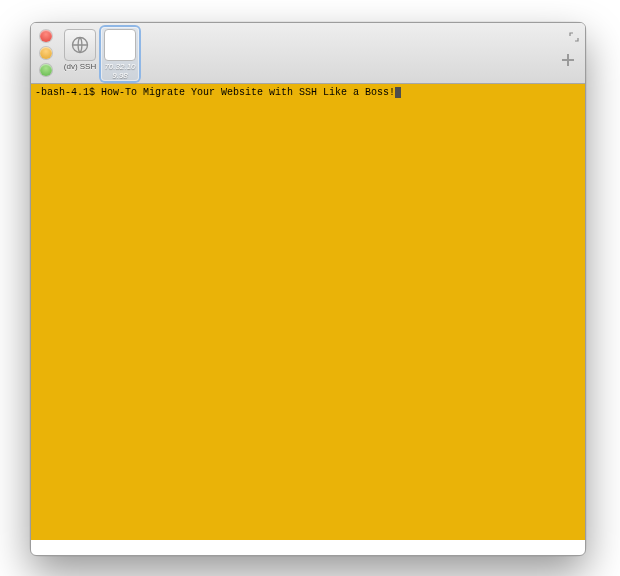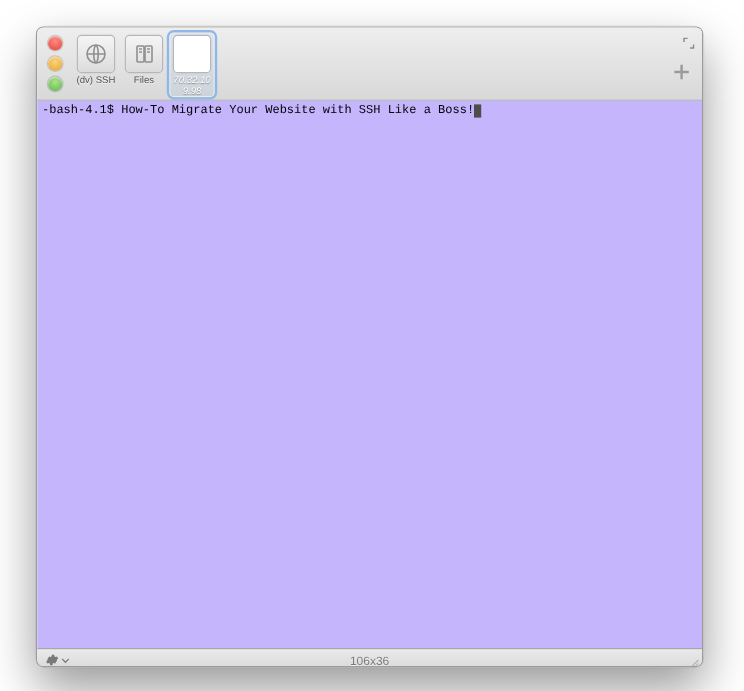--- a/index.html
+++ b/index.html
@@ -123,21 +123,21 @@
   }
   .expand {
     position: absolute;
     right: 6px;
     top: 5px;
     width: 10px;
     height: 10px;
     color: #8a8a8a;
   }
   .terminal {
-    background: #c4b5fd;
+    background: #eab308;
     height: 452px;
     overflow: hidden;
     font-family: Menlo, Monaco, "Courier New", monospace;
     font-size: 10px;
     line-height: 13px;
     color: #000;
     padding: 2px 4px;
     position: relative;
   }
   .term-line { white-space: pre; }
@@ -200,33 +200,20 @@
             <svg viewBox="0 0 24 24" fill="none" stroke="#8f8f8f" stroke-width="1.6">
               <circle cx="12" cy="12" r="9"></circle>
               <path d="M3 12h18"></path>
               <path d="M12 3c3 3 3 15 0 18"></path>
               <path d="M12 3c-3 3-3 15 0 18"></path>
             </svg>
           </div>
           <div class="lbl">(dv) SSH</div>
         </div>
 
-        <div class="tab">
-          <div class="ico files">
-            <svg viewBox="0 0 24 24" fill="none" stroke="#8f8f8f" stroke-width="1.6">
-              <rect x="5" y="4" width="7" height="16" rx="1"></rect>
-              <rect x="13" y="4" width="7" height="16" rx="1"></rect>
-              <line x1="7" y1="7" x2="10" y2="7"></line>
-              <line x1="7" y1="10" x2="10" y2="10"></line>
-              <line x1="15" y1="7" x2="18" y2="7"></line>
-              <line x1="15" y1="10" x2="18" y2="10"></line>
-            </svg>
-          </div>
-          <div class="lbl">Files</div>
-        </div>
 
         <div class="tab sel">
           <div class="ico"></div>
           <div class="lbl">
             <span>70.32.10</span><br><span>9.98</span>
           </div>
         </div>
 
       </div>
 
@@ -242,33 +229,15 @@
           <line x1="9" y1="3" x2="9" y2="15"></line>
           <line x1="3" y1="9" x2="15" y2="9"></line>
         </svg>
       </div>
     </div>
 
     <div class="terminal">
       <span class="term-line"><span>-bash-4.1$ </span><span>How-To Migrate Your Website with SSH Like a Boss!</span><span class="cursor"></span></span>
     </div>
 
-    <div class="statusbar">
-      <div class="gear">
-        <svg width="12" height="12" viewBox="0 0 24 24" fill="#7a7a7a">
-          <path d="M12 8a4 4 0 100 8 4 4 0 000-8zm9 4a7.9 7.9 0 00-.1-1l2.1-1.6-2-3.4-2.5 1a8 8 0 00-1.7-1l-.4-2.7h-4l-.4 2.7a8 8 0 00-1.7 1l-2.5-1-2 3.4L5 11a7.9 7.9 0 000 2l-2.1 1.6 2 3.4 2.5-1a8 8 0 001.7 1l.4 2.7h4l.4-2.7a8 8 0 001.7-1l2.5 1 2-3.4L20.9 13c.07-.33.1-.66.1-1z"></path>
-        </svg>
-        <svg width="7" height="7" viewBox="0 0 10 10">
-          <path d="M1 3 L5 7 L9 3" fill="none" stroke="#7a7a7a" stroke-width="1.5"></path>
-        </svg>
-      </div>
-      <span>106x36</span>
-      <div class="resize">
-        <svg viewBox="0 0 12 12">
-          <line x1="3" y1="11" x2="11" y2="3" stroke="#888" stroke-width="1"></line>
-          <line x1="6" y1="11" x2="11" y2="6" stroke="#888" stroke-width="1"></line>
-          <line x1="9" y1="11" x2="11" y2="9" stroke="#888" stroke-width="1"></line>
-        </svg>
-      </div>
-    </div>
 
   </div>
 </div>
 
 </body></html>

